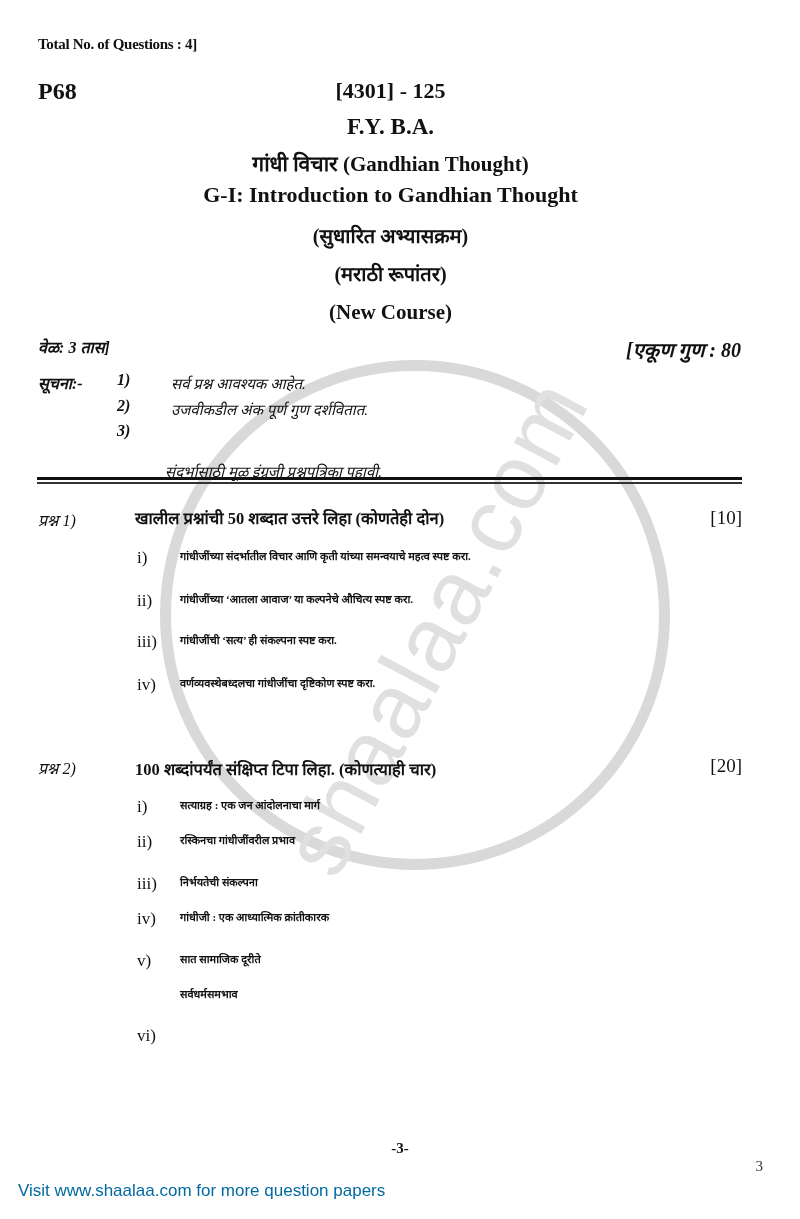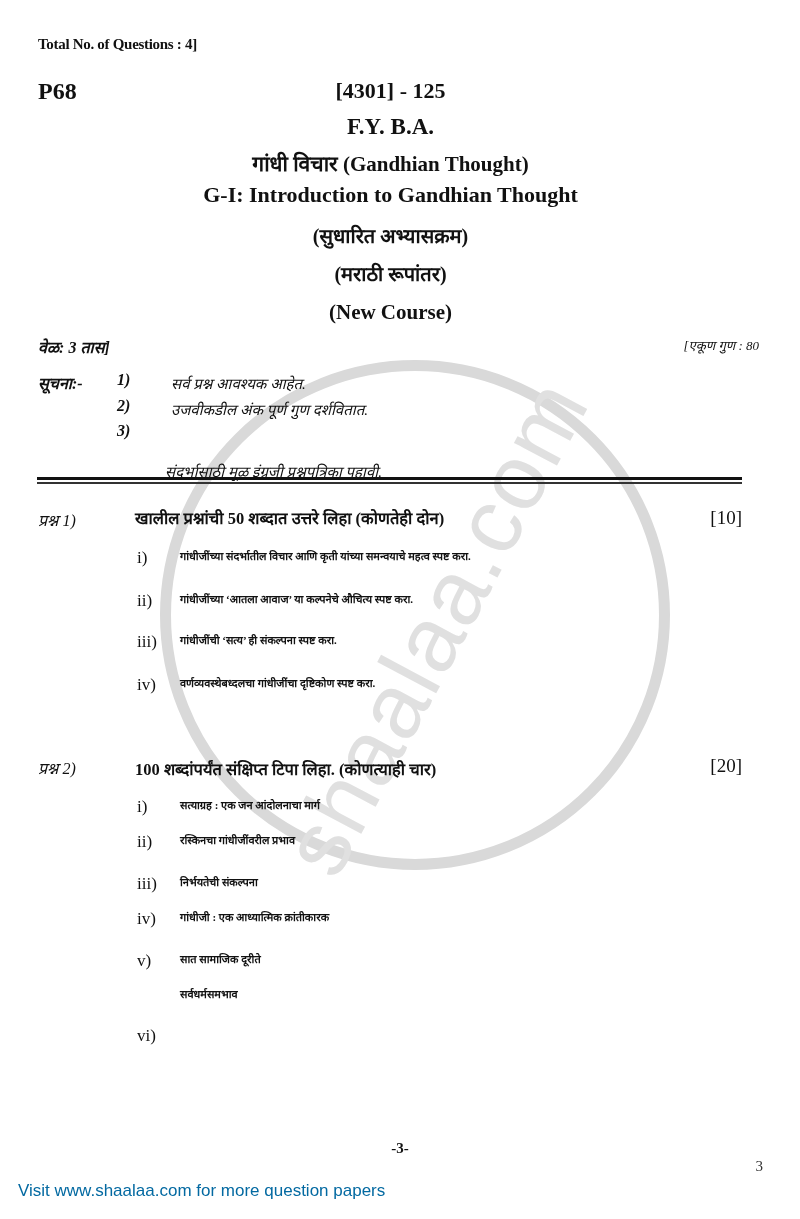--- a/index.html
+++ b/index.html
@@ -25,21 +25,21 @@
   .paper-code { left: 38px; top: 78px; font-size: 24px; font-weight: bold; }
   .center-line { left: 0; width: 781px; text-align: center; font-weight: bold; }
   .seat-code { top: 78px; font-size: 22px; }
   .course { top: 114px; font-size: 23px; }
   .subject-mr { top: 149px; font-size: 21px; }
   .subject-en { top: 182px; font-size: 22px; }
   .syllabus { top: 222px; font-size: 20px; }
   .translation { top: 260px; font-size: 20px; }
   .newcourse { top: 300px; font-size: 21px; }
   .time { left: 38px; top: 336px; font-size: 16px; font-style: italic; font-weight: bold; }
-  .marks { right: 41px; top: 336px; font-size: 13px; font-style: italic; font-weight: normal; }
+  .marks { right: 59px; top: 336px; font-size: 20px; font-style: italic; font-weight: bold; }
   .instr-label { left: 38px; top: 372px; font-size: 16px; font-weight: bold; font-style: italic; }
   .instr-num { font-size: 16px; font-weight: bold; font-style: italic; }
   .instr-text { font-size: 15px; font-style: italic; }
   .rule-thick { left: 37px; top: 477px; width: 705px; height: 3px; background: #111; }
   .rule-thin { left: 37px; top: 482px; width: 705px; height: 1.5px; background: #333; }
   .q-label { left: 38px; font-size: 16px; font-style: italic; }
   .q-text { left: 135px; font-size: 16.5px; font-weight: bold; }
   .q-marks { right: 58px; font-size: 19px; }
   .sub-num { left: 137px; font-size: 17px; }
   .sub-text { left: 180px; font-size: 11px; font-weight: bold; }

